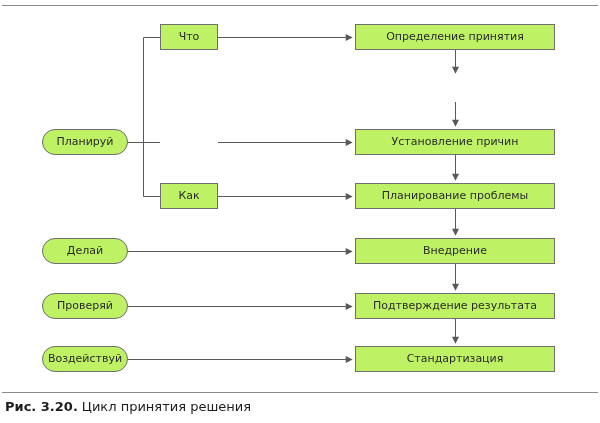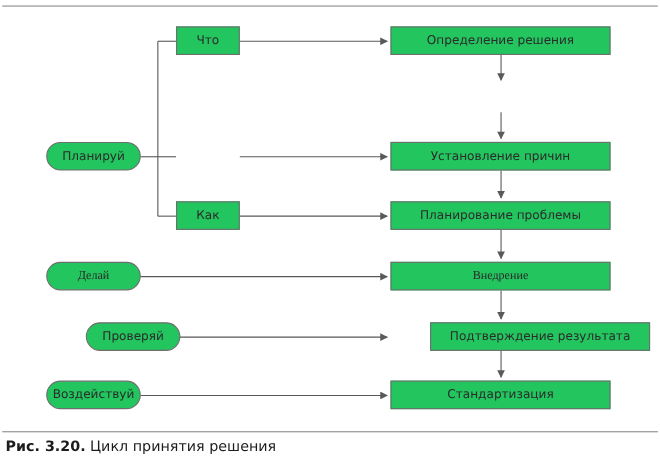--- a/index.html
+++ b/index.html
@@ -27,21 +27,21 @@
   svg.connectors {
     position: absolute;
     left: 0;
     top: 0;
     z-index: 1;
   }
   .box {
     position: absolute;
     height: 26px;
     border: 1px solid #6e6e6e;
-    background: #22c55e;
+    background: #bef264;
     display: flex;
     align-items: center;
     justify-content: center;
     font-size: 11px;
     line-height: 1.1;
     color: #2b2b2b;
     text-align: center;
     z-index: 2;
     padding: 0 21px;
     white-space: nowrap;
@@ -50,22 +50,22 @@
   .col-left  { left: 42px;  width: 86px; border-radius: 13px; }
   
   .col-mid   { left: 160px; width: 58px; }
   
   .col-right { left: 355px; width: 200px; }
 
   .row1 { top: 24px; }
   .row2 { top: 76px; }
   .row3 { top: 129px; }
   .row4 { top: 183px; }
-  .row5 { top: 238px; font-family: Liberation Serif, serif; }
-  .row6 { top: 293px; margin-left: 36px; }
+  .row5 { top: 238px; }
+  .row6 { top: 293px; }
   .row7 { top: 346px; }
 
   .caption {
     position: absolute;
     left: 5px;
     top: 399px;
     font-size: 13px;
     color: #1c1c1c;
     z-index: 2;
   }
@@ -125,21 +125,21 @@
   </div>
 
   <div class="box col-mid row1">
     <span>Что</span>
   </div>
   <div class="box col-mid row4">
     <span>Как</span>
   </div>
 
   <div class="box col-right row1">
-    <span>Определение решения</span>
+    <span>Определение принятия</span>
   </div>
   <div class="box col-right row3">
     <span>Установление причин</span>
   </div>
   <div class="box col-right row4">
     <span>Планирование проблемы</span>
   </div>
   <div class="box col-right row5">
     <span>Внедрение</span>
   </div>

